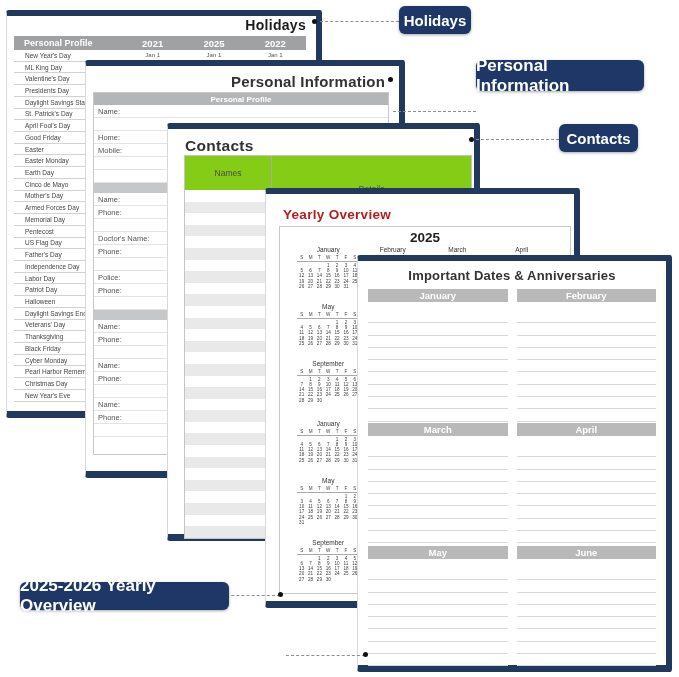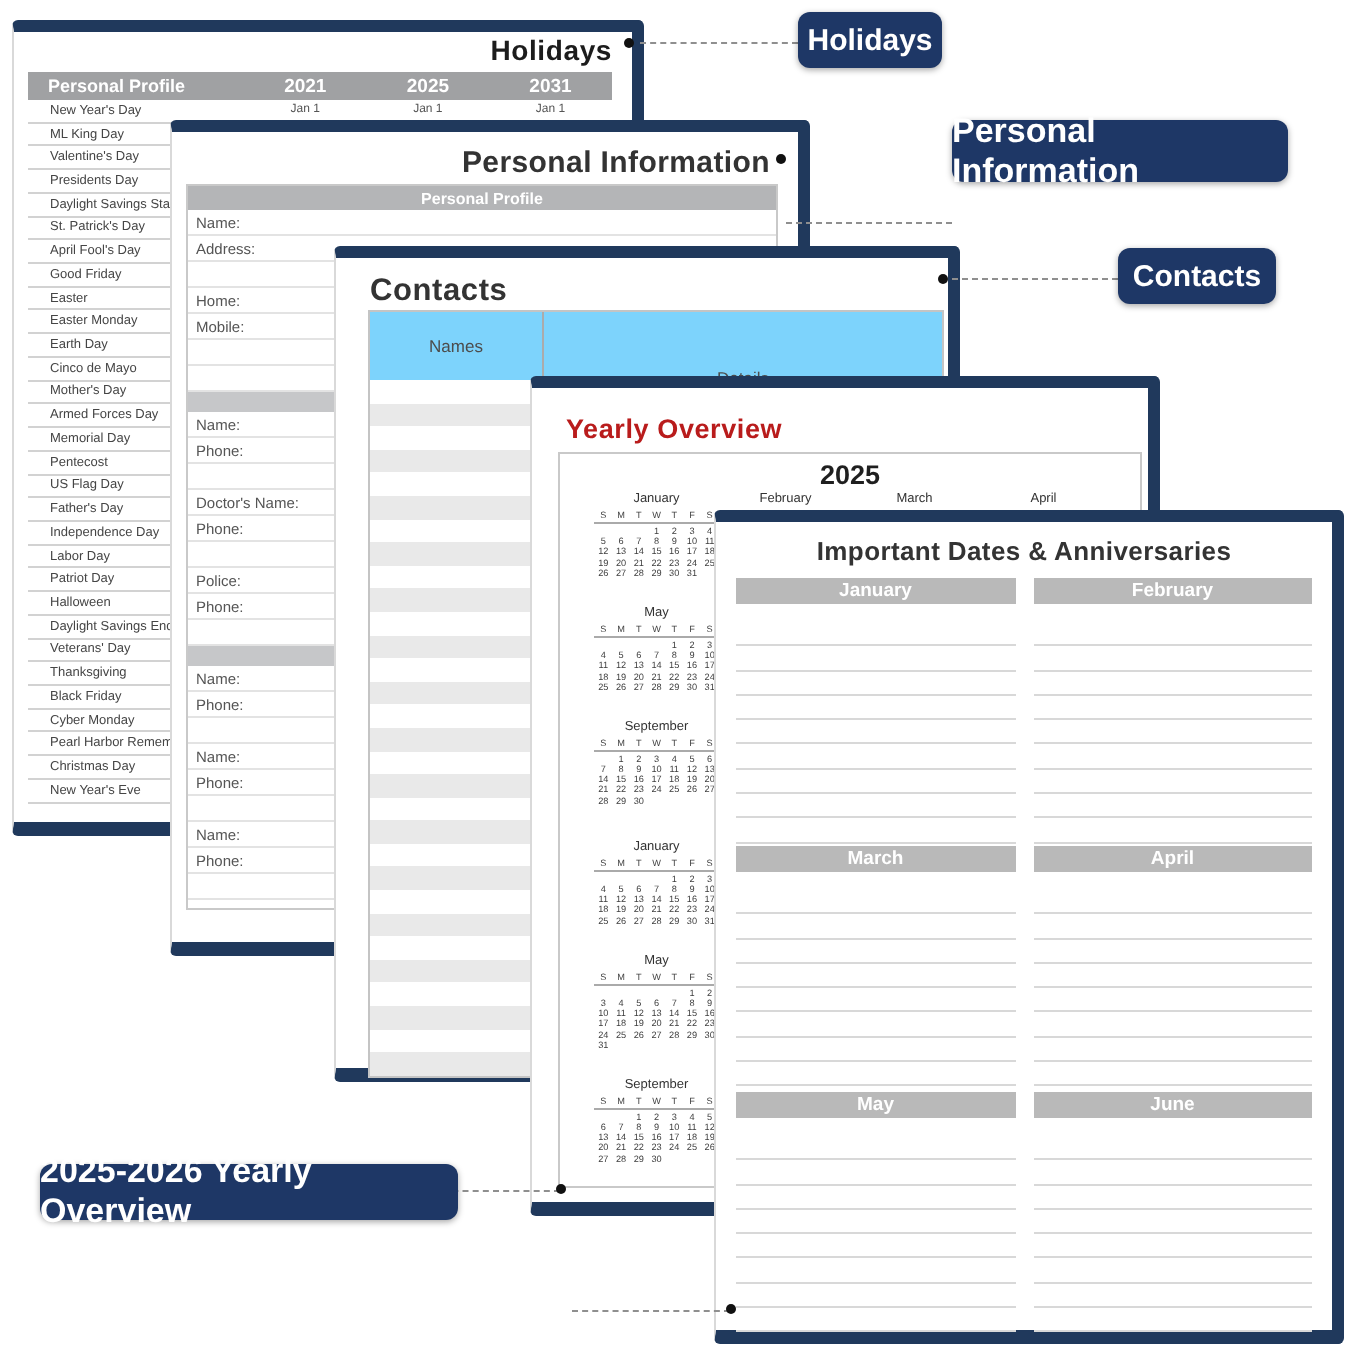--- a/index.html
+++ b/index.html
@@ -32,21 +32,21 @@
   .pi-box { position:absolute; left:7px; top:26px; width:296px; height:363px; border:1px solid #c9c9c9; overflow:hidden; }
   .pi-bar { height:12px; background:#b4b5b7; color:#fff; font-weight:bold; font-size:8px;
             display:flex; align-items:center; justify-content:center; }
   .pi-row { height:13px; border-bottom:1px solid #e3e3e3; font-size:7.5px; color:#555;
             padding-left:4px; display:flex; align-items:center; }
   .pi-div { height:10px; background:#c6c7c9; }
 
   
   .p3-title { position:absolute; left:17px; top:8px; font-size:15.5px; color:#333; letter-spacing:.3px; }
   .ct-table { position:absolute; left:16px; top:26px; width:288px; border:1px solid #c4c4c4; }
-  .ct-head { display:flex; height:34px; background:#7dd3fc; font-size:8.5px; color:#4c4c4c; }
+  .ct-head { display:flex; height:34px; background:#84cc16; font-size:8.5px; color:#4c4c4c; }
   .ct-head .c1 { width:87px; border-right:1px solid #ababab; display:flex; align-items:center; justify-content:center; }
   .ct-head .c2 { flex:1; display:flex; align-items:center; justify-content:center; }
   .ct-row { display:flex; height:11.6px; }
   .ct-row.alt { background:#e9e9e9; }
   .ct-row .c1 { width:87px; border-right:1px solid #d4d4d4; }
   .ct-row .c2 { flex:1; }
 
   
   .p4-title { position:absolute; left:17px; top:13px; font-size:13.5px; color:#b91c1c; letter-spacing:.3px; }
   .yo-box { position:absolute; left:13px; top:32px; width:292px; height:368px; border:1px solid #c9c9c9; overflow:hidden; }
@@ -96,21 +96,21 @@
 <body>
 
 <div id="canvas">
 
   <section class="page p1">
     <h2 class="p1-title">Holidays</h2>
     <div class="p1-header">
       <span class="hn">Personal Profile</span>
       <span class="hy">2021</span>
       <span class="hy">2025</span>
-      <span class="hy">2031</span>
+      <span class="hy">2022</span>
     </div>
     <div id="holiday-rows">
         <div class="h-row">
           <span class="h-name">New Year's Day</span>
           <span class="h-date">Jan 1</span>
           <span class="h-date">Jan 1</span>
           <span class="h-date">Jan 1</span>
         </div>
         <div class="h-row">
           <span class="h-name">ML King Day</span>
@@ -288,21 +288,20 @@
         </div>
       </div>
   </section>
 
   <section class="page p2">
     <h2 class="p2-title">Personal Information</h2>
     <div class="pi-box">
       <div class="pi-bar">Personal Profile</div>
       <div id="pi-rows">
           <div class="pi-row">Name:</div>
-          <div class="pi-row">Address:</div>
           <div class="pi-row"></div>
           <div class="pi-row">Home:</div>
           <div class="pi-row">Mobile:</div>
           <div class="pi-row"></div>
           <div class="pi-row"></div>
           <div class="pi-div"></div>
           <div class="pi-row">Name:</div>
           <div class="pi-row">Phone:</div>
           <div class="pi-row"></div>
           <div class="pi-row">Doctor's Name:</div>

